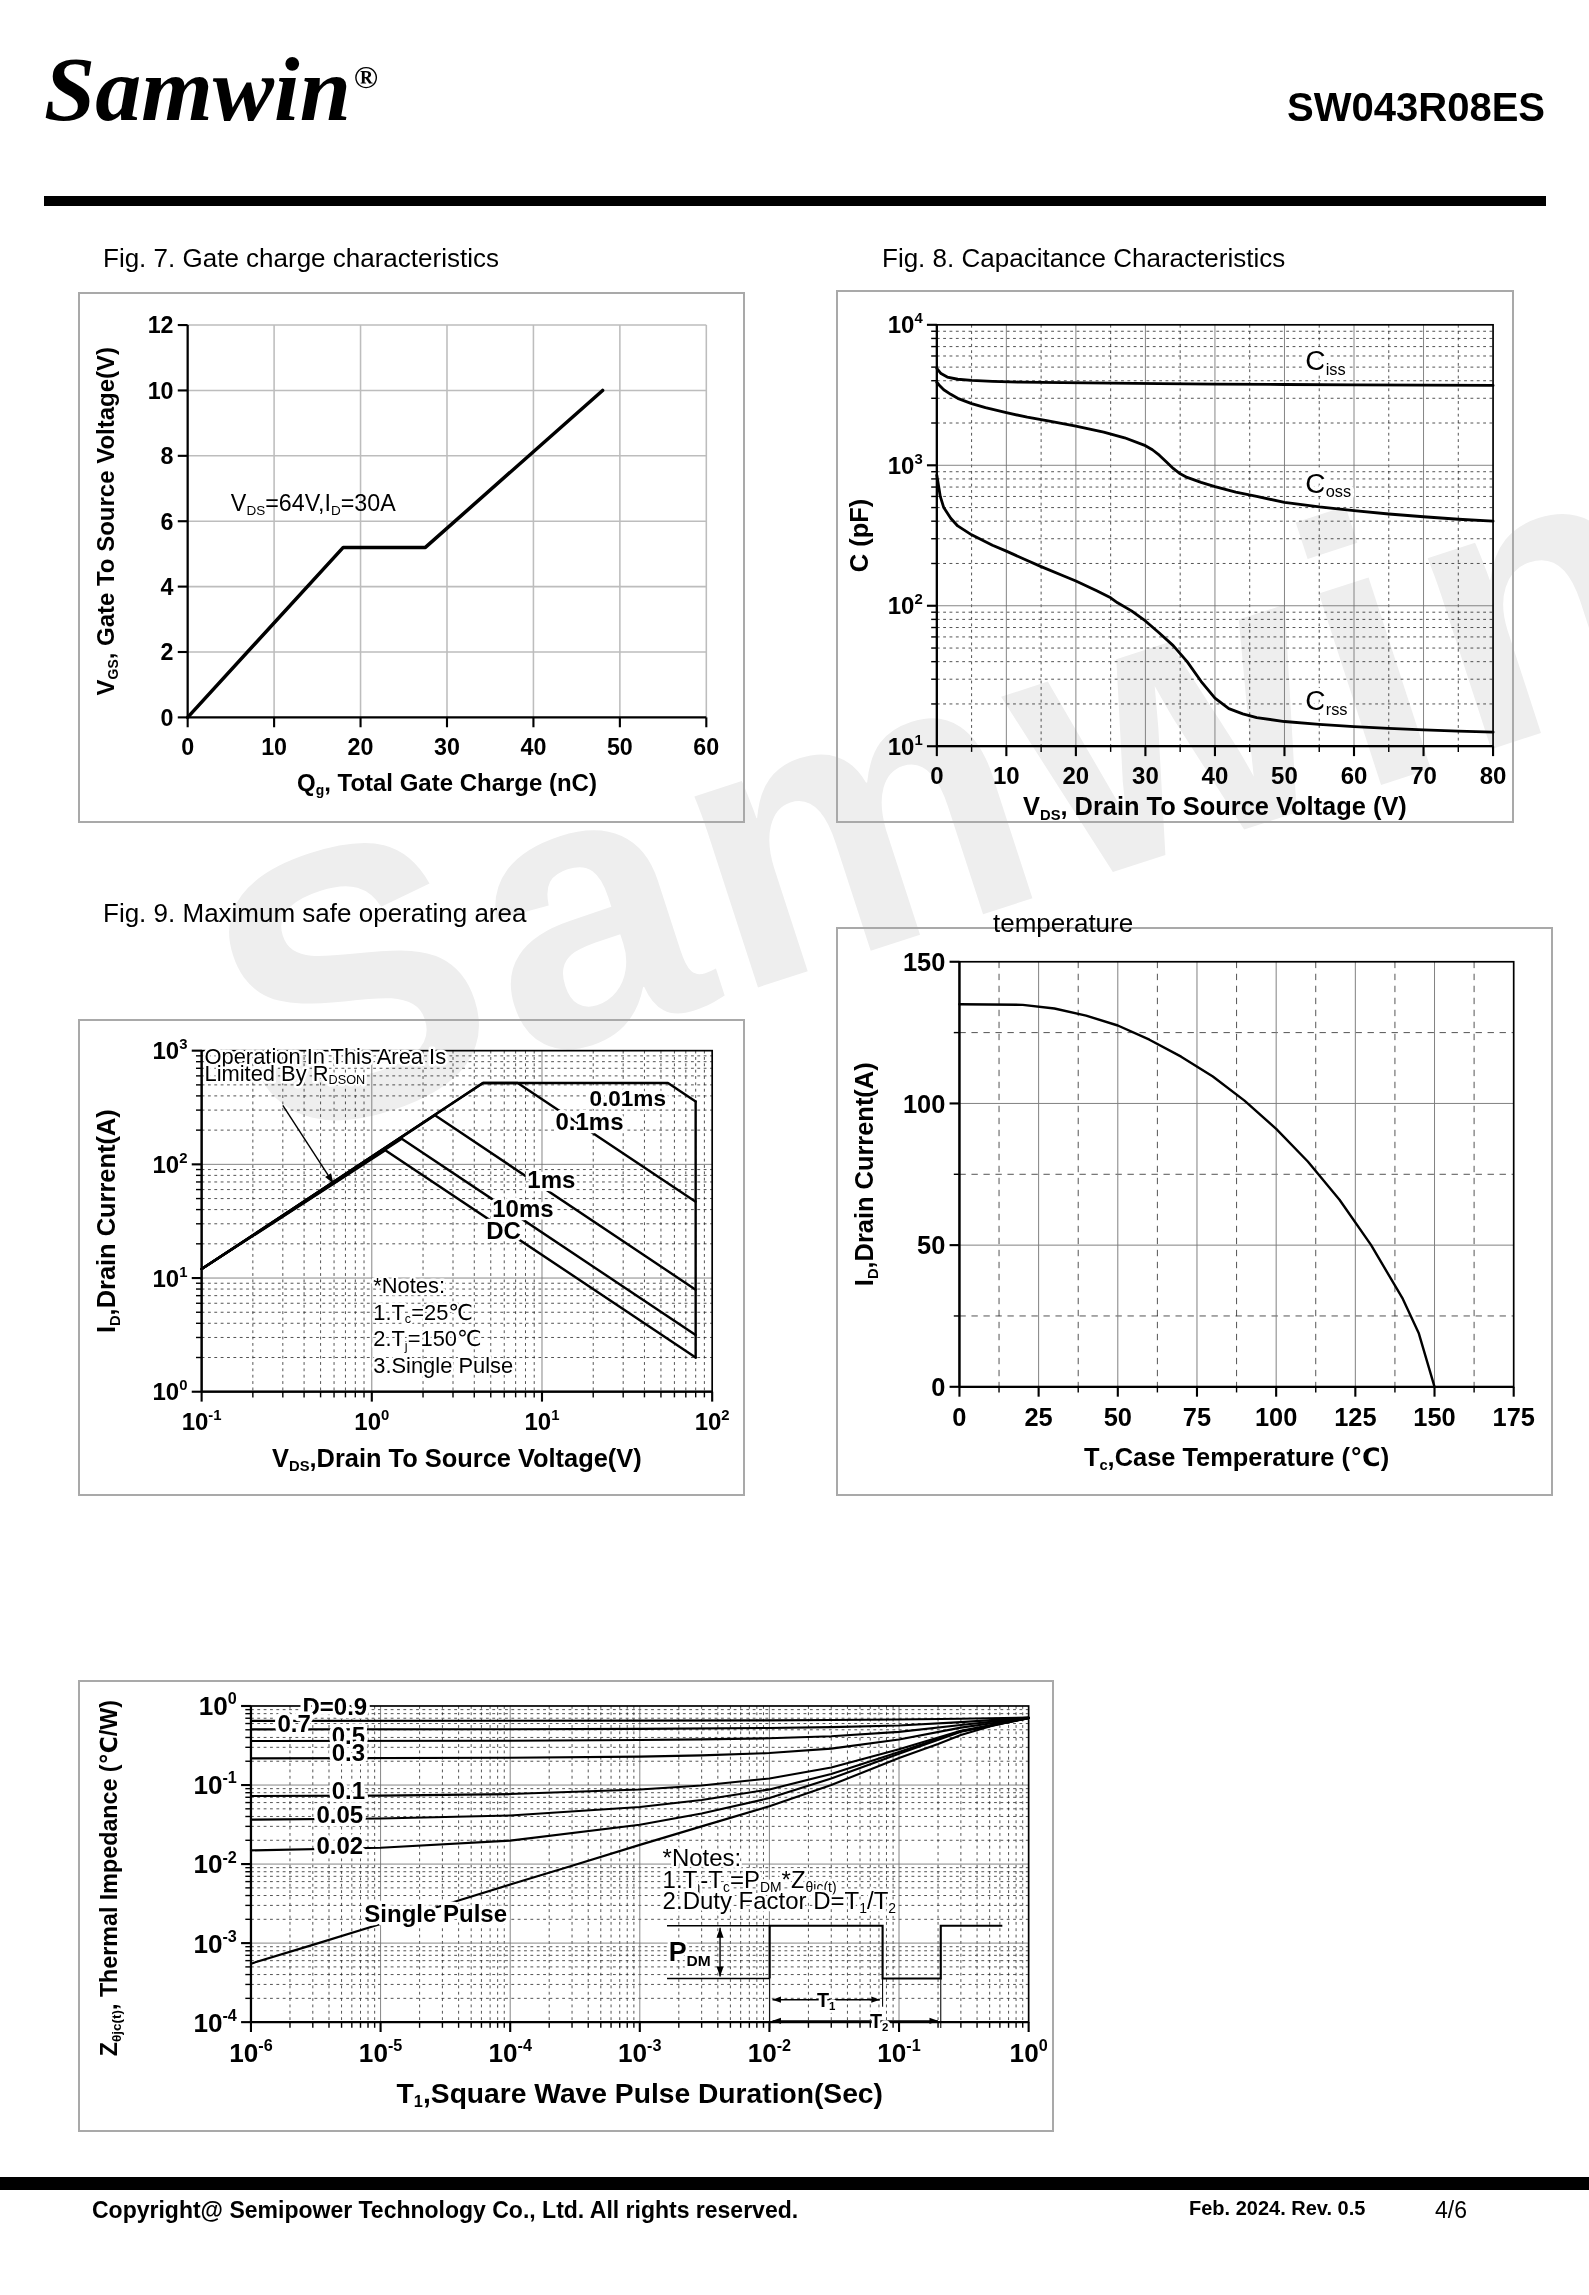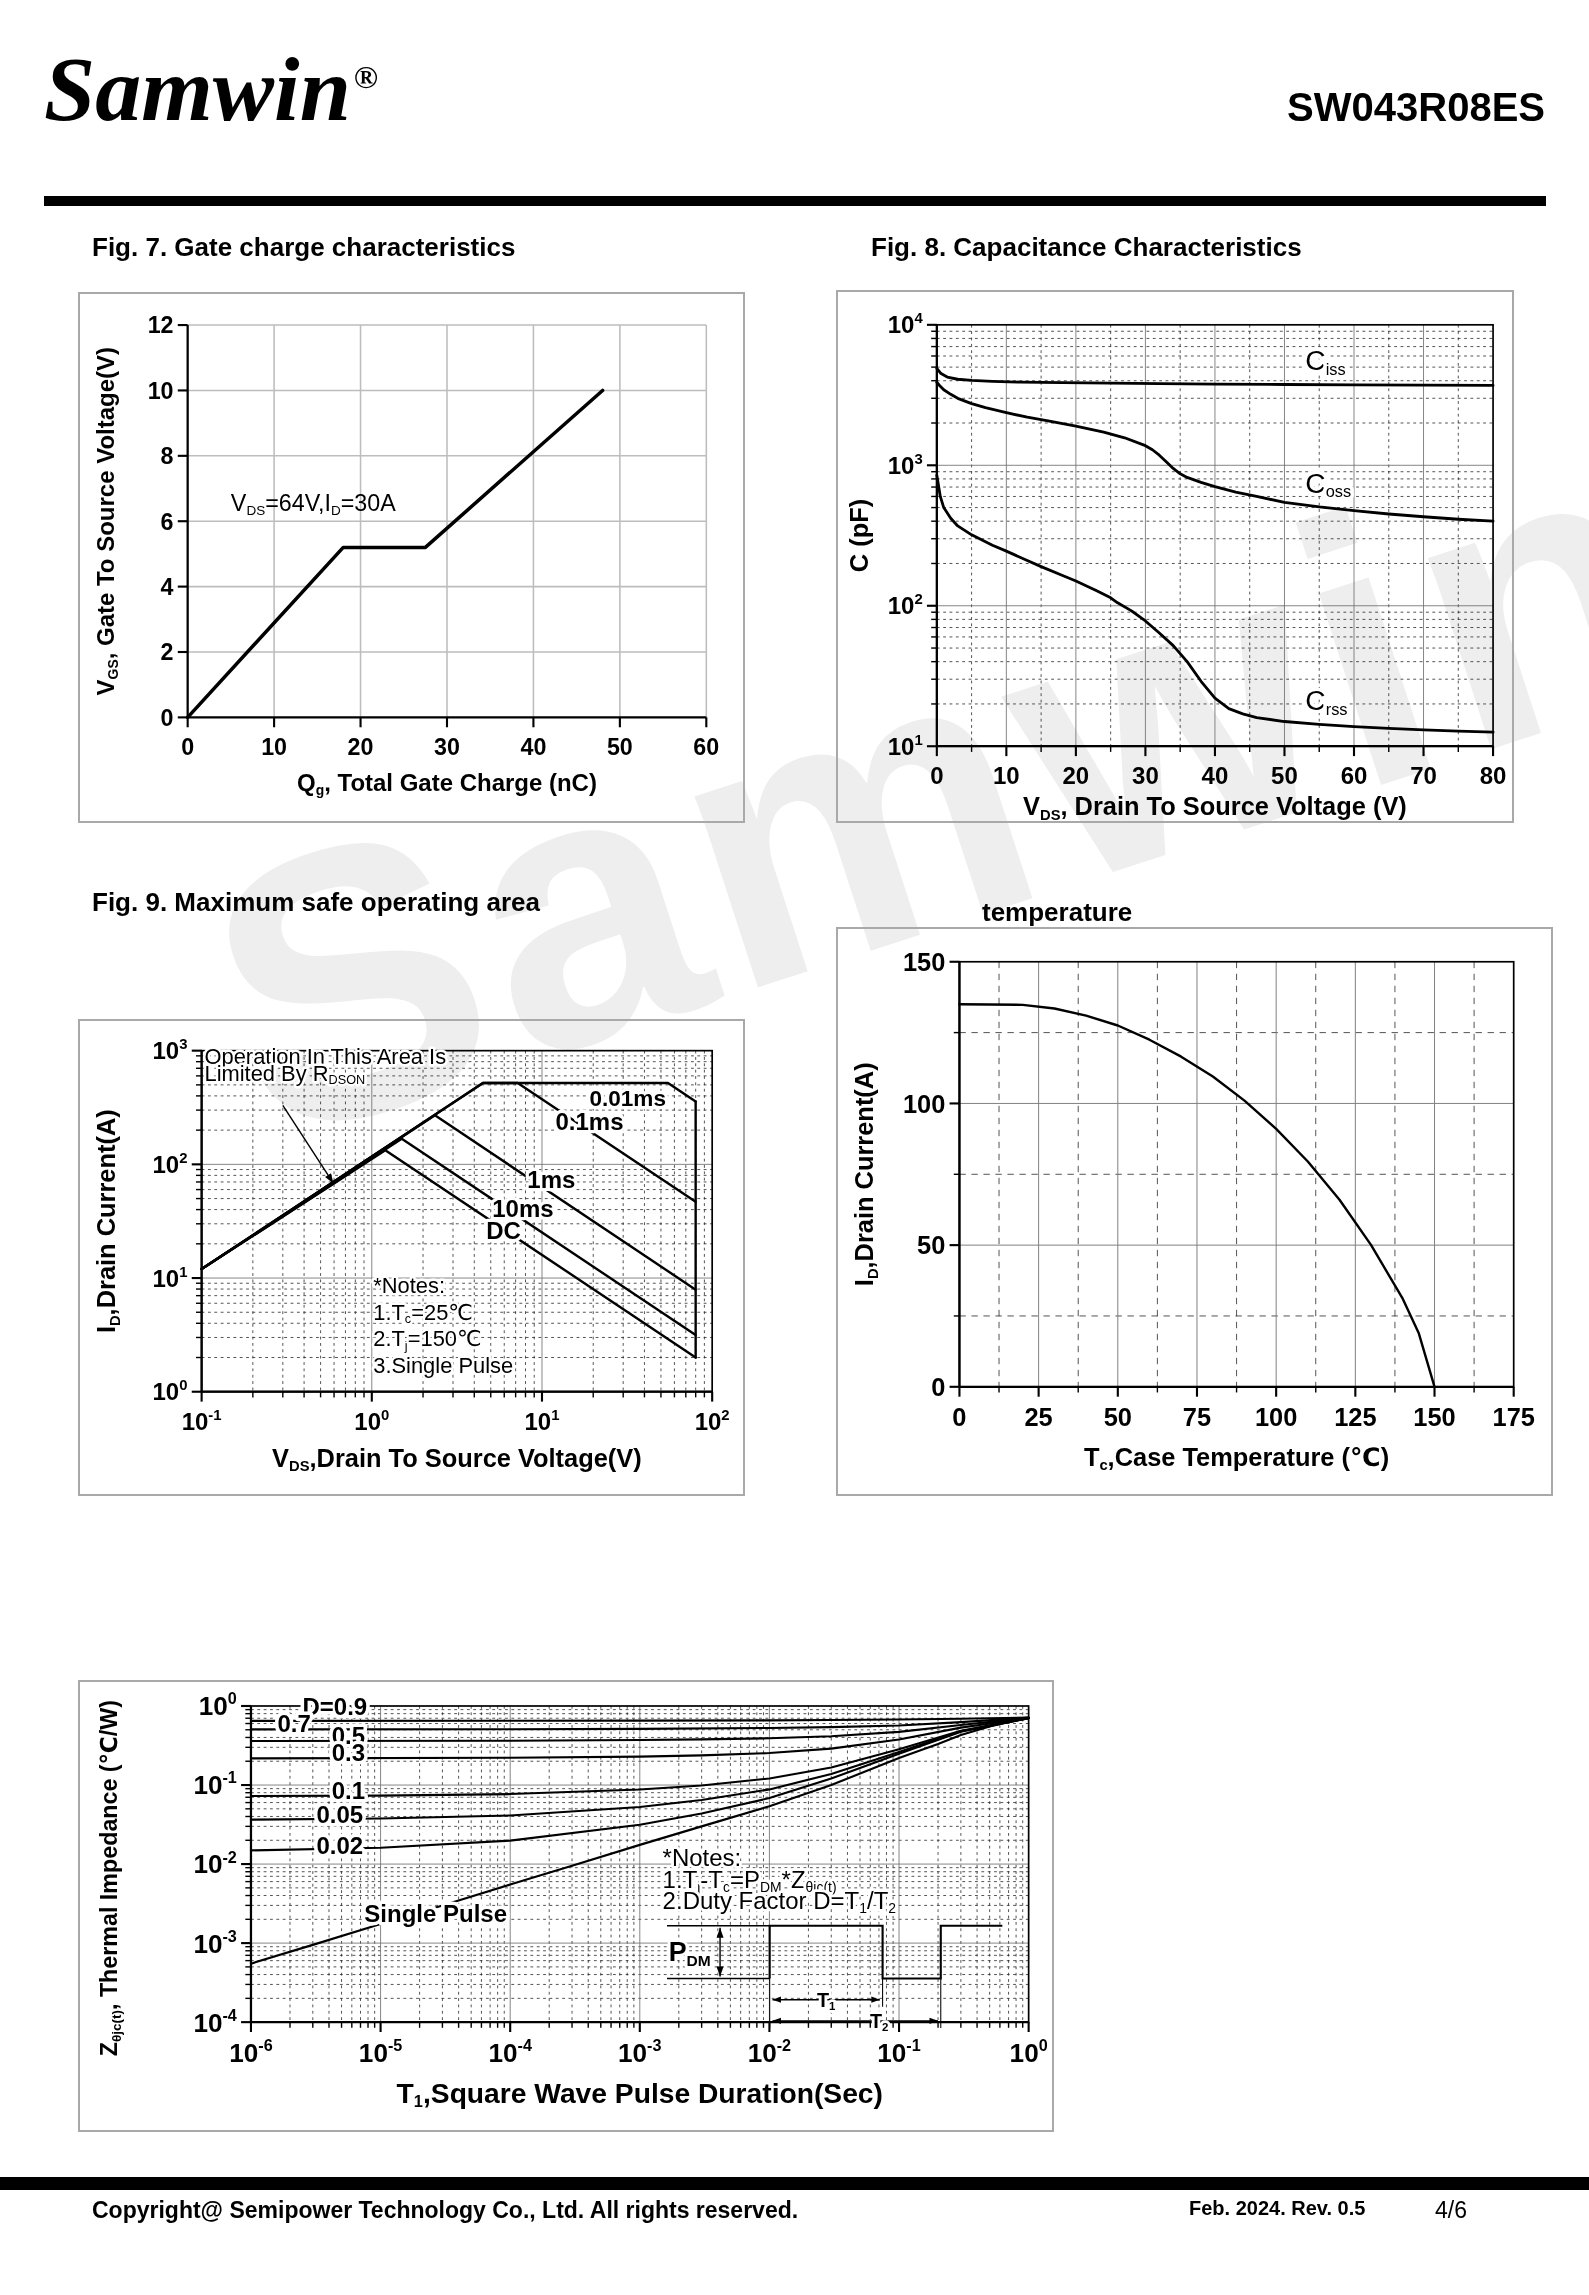--- a/index.html
+++ b/index.html
@@ -7,21 +7,21 @@
         font-family:"Liberation Sans","DejaVu Sans",sans-serif;color:#000;}
   .watermark{position:absolute;left:162px;top:812px;font-size:381px;font-weight:700;
         color:#eeeeee;transform:rotate(-18deg);transform-origin:left top;letter-spacing:10px;
         z-index:0;white-space:nowrap;user-select:none;}
   .hdr-brand{position:absolute;left:44px;top:41px;z-index:2;
         font-family:"Liberation Serif","DejaVu Serif",serif;font-style:italic;font-weight:700;
         font-size:92px;line-height:1.05;}
   .hdr-brand .reg{font-size:32.5px;font-style:normal;vertical-align:super;margin-left:2.8px;}
   .hdr-pn{position:absolute;right:44px;top:85px;font-size:40px;font-weight:700;z-index:2;}
   .hdr-rule{position:absolute;left:44px;top:196px;width:1502px;height:10px;background:#000;z-index:2;}
-  .fig-title{position:absolute;margin:0;font-size:26px;font-weight:700;white-space:nowrap;z-index:2;}
+  .fig-title{position:absolute;margin:11px;font-size:26px;font-weight:400;white-space:nowrap;z-index:2;}
   .frame{position:absolute;border:2.8px solid #a9a9a9;box-sizing:border-box;z-index:1;background:transparent;}
   .frame svg{display:block;}
   svg text{font-family:"Liberation Sans","DejaVu Sans",sans-serif;}
   .footer-bar{position:absolute;left:0;top:2177px;width:1589px;height:12.7px;background:#000;z-index:2;}
   .f-copy{position:absolute;left:92px;top:2197px;font-size:23px;font-weight:700;z-index:2;}
   .f-rev{position:absolute;left:1189px;top:2197px;font-size:20px;font-weight:700;z-index:2;}
   .f-page{position:absolute;left:1435px;top:2197px;font-size:23px;font-weight:400;z-index:2;}
 </style>
 </head>
 <body>

